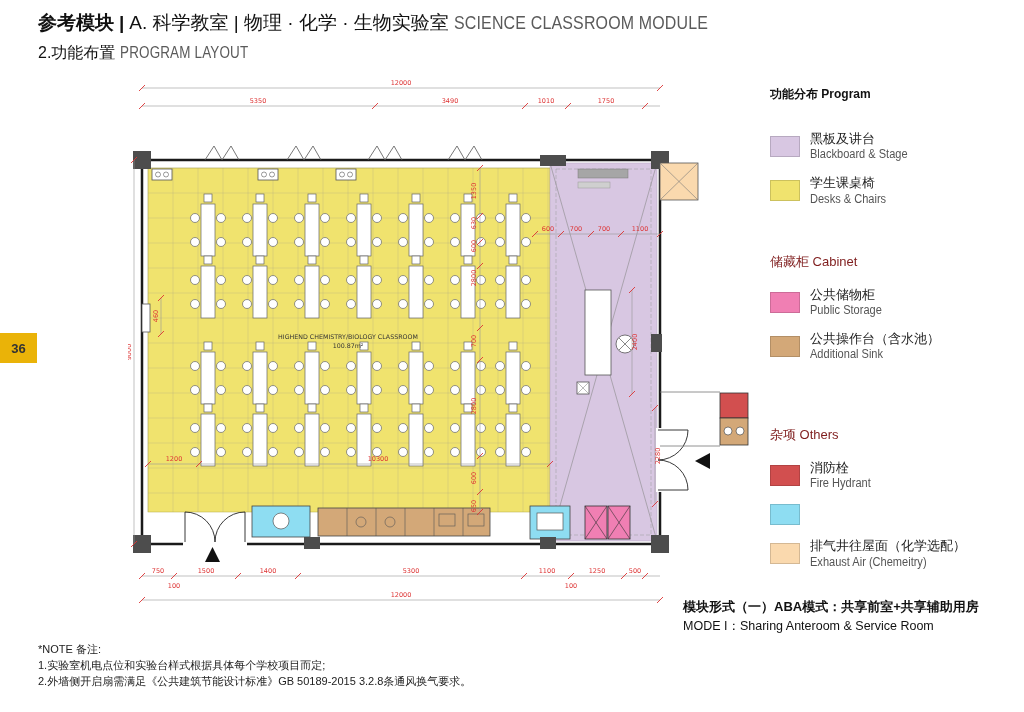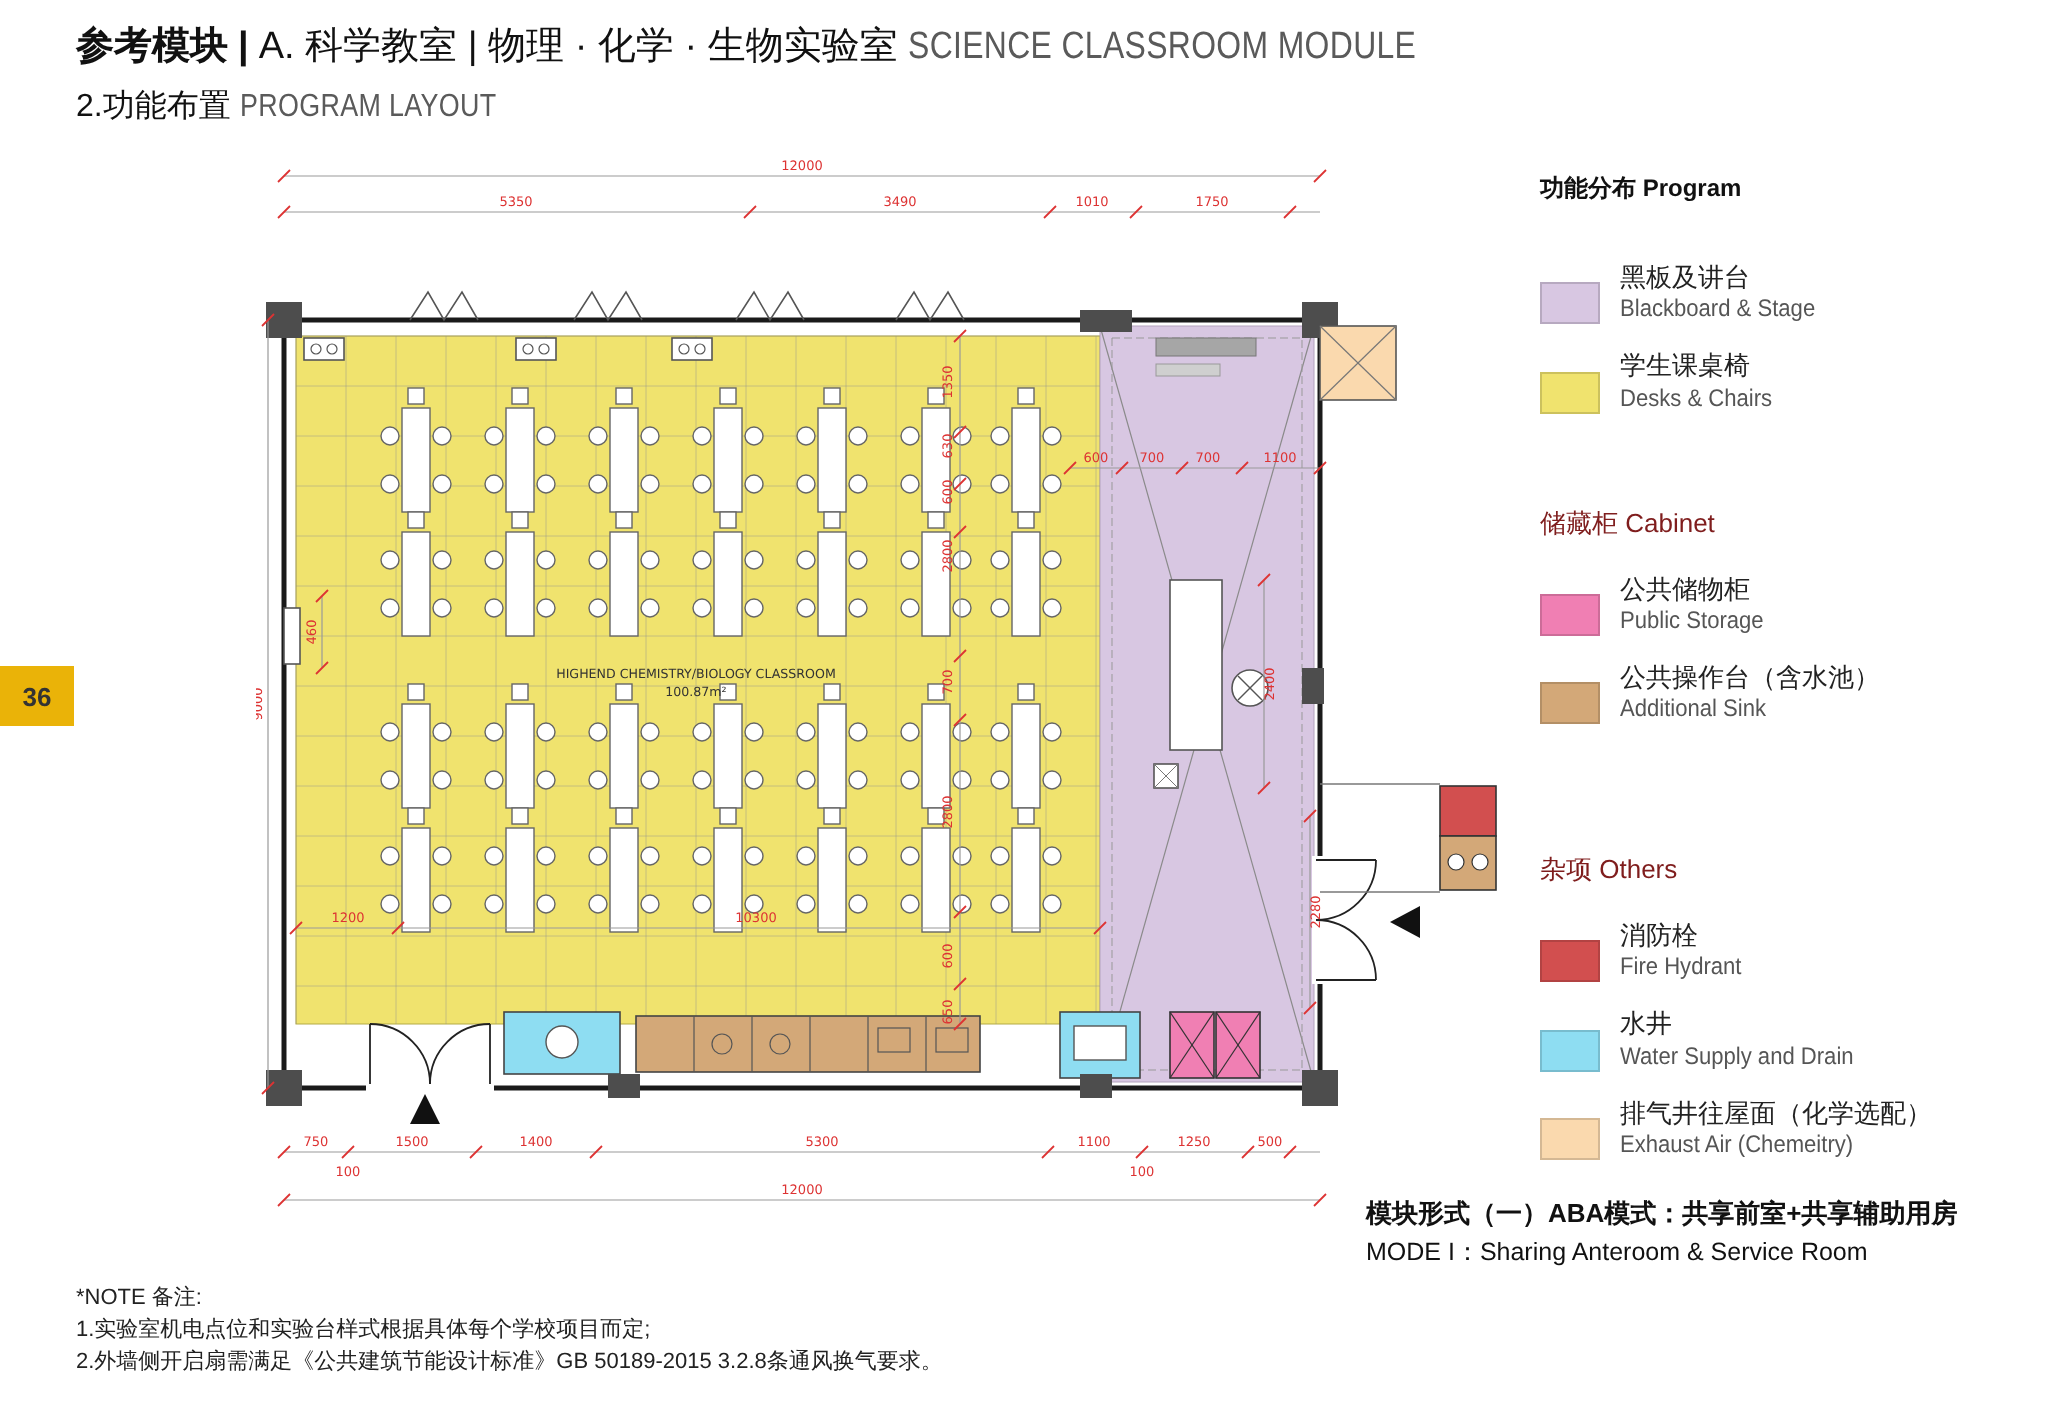--- a/index.html
+++ b/index.html
@@ -12,21 +12,21 @@
   .h1 .sep{font-weight:bold;margin:0 5px}
   .h1 .en,.h2 .en{color:#5a5a5a;display:inline-block;transform:scaleX(.84);transform-origin:left center;letter-spacing:.2px}
   .h2{font-size:16px;margin-top:7px}
 
   
   .page-tab{position:absolute;left:0;top:333px;width:37px;height:30px;background:#eab308;display:flex;align-items:center;justify-content:center;font-weight:bold;font-size:13px;color:#333}
 
   
   .legend{position:absolute;left:770px;top:86px;width:246px}
   .legend-title{font-size:12px;font-weight:bold;margin-bottom:28px}
-  .legend-item{display:flex;align-items:flex-end;margin-bottom:13px}
+  .legend-item{display:flex;align-items:center;margin-bottom:13px}
   .swatch{width:30px;height:21px;margin-right:10px;flex:0 0 auto;border:1px solid rgba(0,0,0,.15)}
   .labels{display:flex;flex-direction:column;line-height:1.25}
   .l-zh{font-size:13px;color:#222}
   .l-en{font-size:12px;color:#555;display:inline-block;transform:scaleX(.92);transform-origin:left center}
   .legend-header{font-size:13px;color:#7f1d1d;margin:46px 0 16px}
   .legend-header.others{margin-top:64px}
 
   
   .mode{position:absolute;left:683px;top:599px;font-size:13px;line-height:1.3}
   .mode .zh{font-weight:bold}
@@ -522,24 +522,20 @@
 
   <div class="legend-item">
     <span class="swatch" style="background-color: rgb(210, 79, 79);"></span>
     <span class="labels">
       <span class="l-zh">消防栓</span>
       <span class="l-en">Fire Hydrant</span>
     </span>
   </div>
   <div class="legend-item">
     <span class="swatch" style="background-color: rgb(142, 221, 242);"></span>
-    <span class="labels">
-      <span class="l-zh">水井</span>
-      <span class="l-en">Water Supply and Drain</span>
-    </span>
   </div>
   <div class="legend-item">
     <span class="swatch" style="background-color: rgb(250, 217, 174);"></span>
     <span class="labels">
       <span class="l-zh">排气井往屋面（化学选配）</span>
       <span class="l-en">Exhaust Air (Chemeitry)</span>
     </span>
   </div>
 </aside>
 

